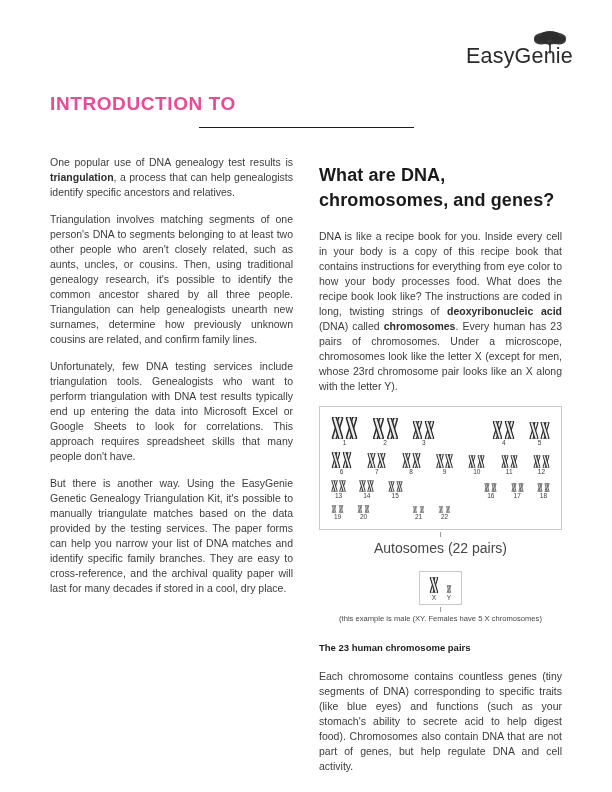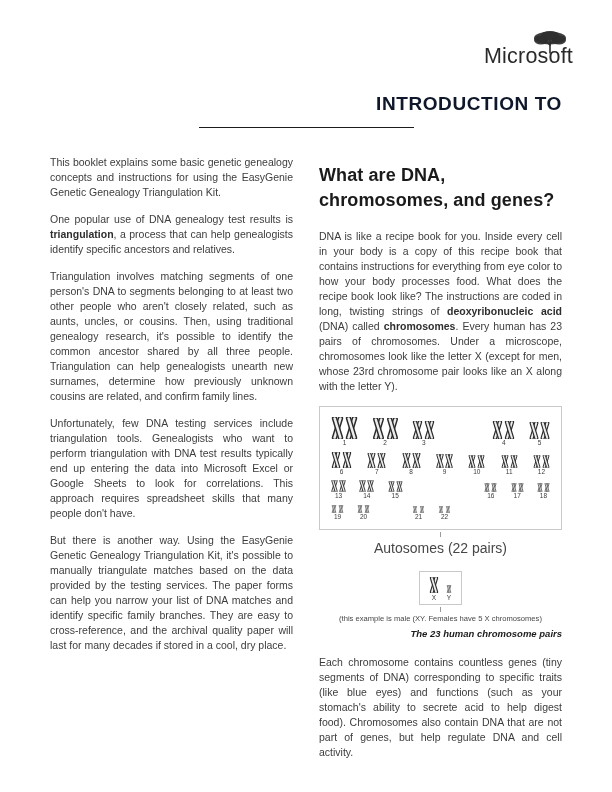--- a/index.html
+++ b/index.html
@@ -14,21 +14,21 @@
     padding:0 50px;
   }
   
   .logo{position:absolute;top:30px;right:39px;width:120px;height:48px;}
   .logo .wordmark{
     position:absolute;right:0;top:14px;
     font-size:21.5px;font-weight:400;color:#2a2a2a;letter-spacing:0.2px;
   }
   .logo svg{position:absolute;right:4px;top:0;}
   
-  .title-block{margin-top:93px;text-align:right;color:#0f172a;}
+  .title-block{margin-top:93px;text-align:left;color:#ec4899;}
   .title-line1{font-size:19px;font-weight:700;letter-spacing:0.6px;line-height:1.2;}
   .title-line2{font-size:27.5px;font-weight:700;letter-spacing:0.2px;line-height:1.15;margin-top:3px;}
   .title-rule{width:215px;border-top:1.3px solid #1b1b1b;margin:11px auto 0;}
   
   .columns{display:flex;gap:26px;margin-top:27px;}
   .col{width:243px;}
   p{font-size:10.5px;line-height:1.43;text-align:justify;margin:0 0 12px;color:#3c3c3c;}
   p strong{color:#2e2e2e;}
   h2{font-size:18px;line-height:1.38;color:#1a1a1a;margin:17px 0 15px;font-weight:700;letter-spacing:0.1px;}
   .col-right h2{margin-top:8px;margin-bottom:17px;}
@@ -41,53 +41,52 @@
   .kpair{display:flex;flex-direction:column;align-items:center;}
   .kpair .glyphs{display:flex;align-items:flex-end;gap:1px;}
   .knum{font-size:6.5px;color:#3a3a3a;margin-top:1px;line-height:1;}
   .kgap{display:block;}
   .tick{width:1px;height:5px;background:#9a9a9a;margin:2px auto 2px;}
   .fig-caption{font-size:14px;color:#474747;text-align:center;line-height:1.3;}
   .fig-caption-sub{font-size:7.6px;color:#474747;text-align:center;line-height:1.35;}
   .sex-box{border:1px solid #c9c9c9;background:#fff;width:max-content;margin:13px auto 0;padding:5px 9px 3px;display:flex;align-items:flex-end;gap:7px;}
   .spair{display:flex;flex-direction:column;align-items:center;}
   .slabel{font-size:6.5px;color:#3a3a3a;margin-top:2px;line-height:1;}
-  .fig-title{font-size:9.5px;font-weight:700;font-style:italic;color:#1c1c1c;text-align:right;margin:4px 0 16px;}
+  .fig-title{font-size:9.5px;font-weight:700;color:#1c1c1c;text-align:left;margin:18px 0 16px;}
 </style>
 </head>
 <body>
 
 <div class="page">
 
   <div class="logo">
     <svg width="38" height="24" viewBox="0 0 38 24" aria-hidden="true">
       <g fill="#2e2e2e">
         <ellipse cx="19" cy="8" rx="16" ry="6.5" opacity="0.92"></ellipse>
         <ellipse cx="10" cy="10" rx="7" ry="4.5" opacity="0.92"></ellipse>
         <ellipse cx="28" cy="10" rx="7" ry="4.5" opacity="0.92"></ellipse>
         <ellipse cx="19" cy="5.5" rx="9" ry="4.5" opacity="0.92"></ellipse>
       </g>
       <g stroke="#2e2e2e" stroke-width="1.6" fill="none" stroke-linecap="round">
         <path d="M19 23 L19 11"></path>
         <path d="M19 15 L13 10"></path>
         <path d="M19 14 L25 9"></path>
       </g>
     </svg>
-    <span class="wordmark">Microsoft</span>
+    <span class="wordmark">EasyGenie</span>
   </div>
 
   <div class="title-block">
     <div class="title-line1">INTRODUCTION TO</div>
     <div class="title-rule"></div>
   </div>
 
   <div class="columns">
 
     <div class="col col-left">
-      <p>This booklet explains some basic genetic genealogy concepts and instructions for using the EasyGenie Genetic Genealogy Triangulation Kit.</p>
       <p><span>One popular use of DNA genealogy test results is </span><strong>triangulation</strong><span>, a process that can help genealogists identify specific ancestors and relatives.</span></p>
       <p>Triangulation involves matching segments of one person's DNA to segments belonging to at least two other people who aren't closely related, such as aunts, uncles, or cousins. Then, using traditional genealogy research, it's possible to identify the common ancestor shared by all three people. Triangulation can help genealogists unearth new surnames, determine how previously unknown cousins are related, and confirm family lines.</p>
       <p>Unfortunately, few DNA testing services include triangulation tools. Genealogists who want to perform triangulation with DNA test results typically end up entering the data into Microsoft Excel or Google Sheets to look for correlations. This approach requires spreadsheet skills that many people don't have.</p>
       <p>But there is another way. Using the EasyGenie Genetic Genealogy Triangulation Kit, it's possible to manually triangulate matches based on the data provided by the testing services. The paper forms can help you narrow your list of DNA matches and identify specific family branches. They are easy to cross-reference, and the archival quality paper will last for many decades if stored in a cool, dry place.</p>
 
     </div>
 
     <div class="col col-right">
       <h2>What are DNA, chromosomes, and genes?</h2>
       <p><span>DNA is like a recipe book for you. Inside every cell in your body is a copy of this recipe book that contains instructions for everything from eye color to how your body processes food. What does the recipe book look like? The instructions are coded in long, twisting strings of </span><strong>deoxyribonucleic acid</strong><span> (DNA) called </span><strong>chromosomes</strong><span>. Every human has 23 pairs of chromosomes. Under a microscope, chromosomes look like the letter X (except for men, whose 23rd chromosome pair looks like an X along with the letter Y).</span></p>

